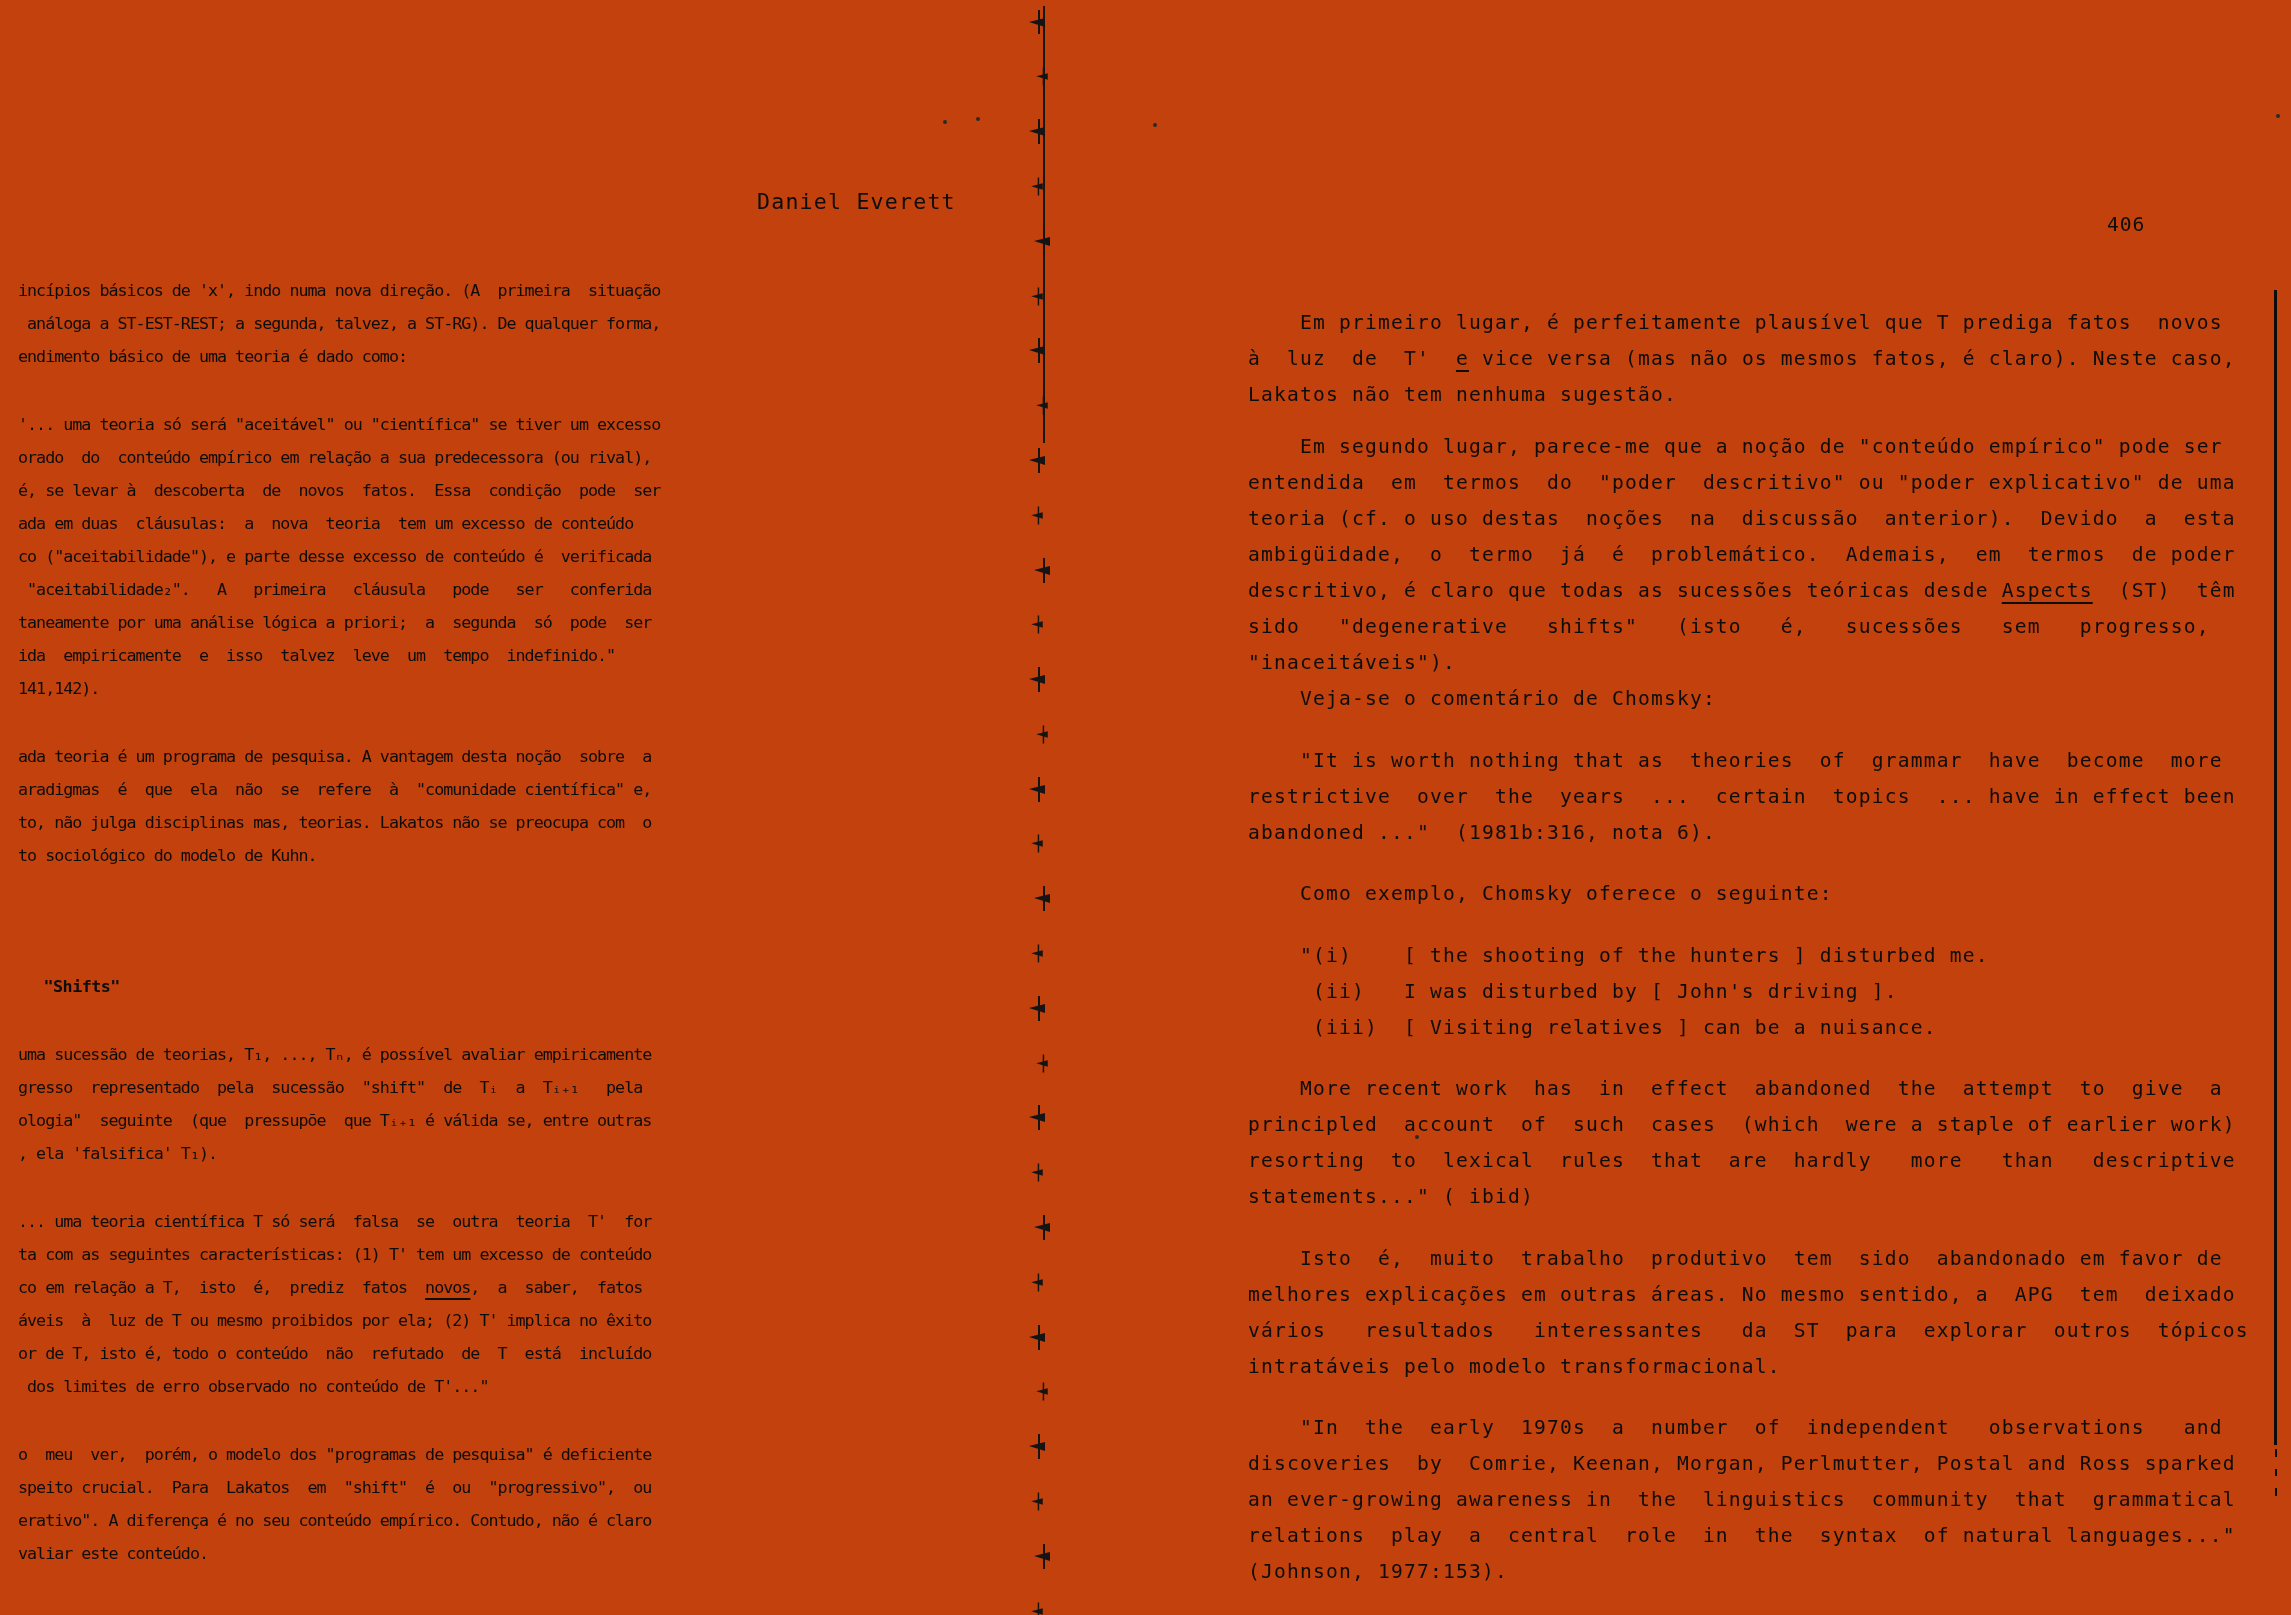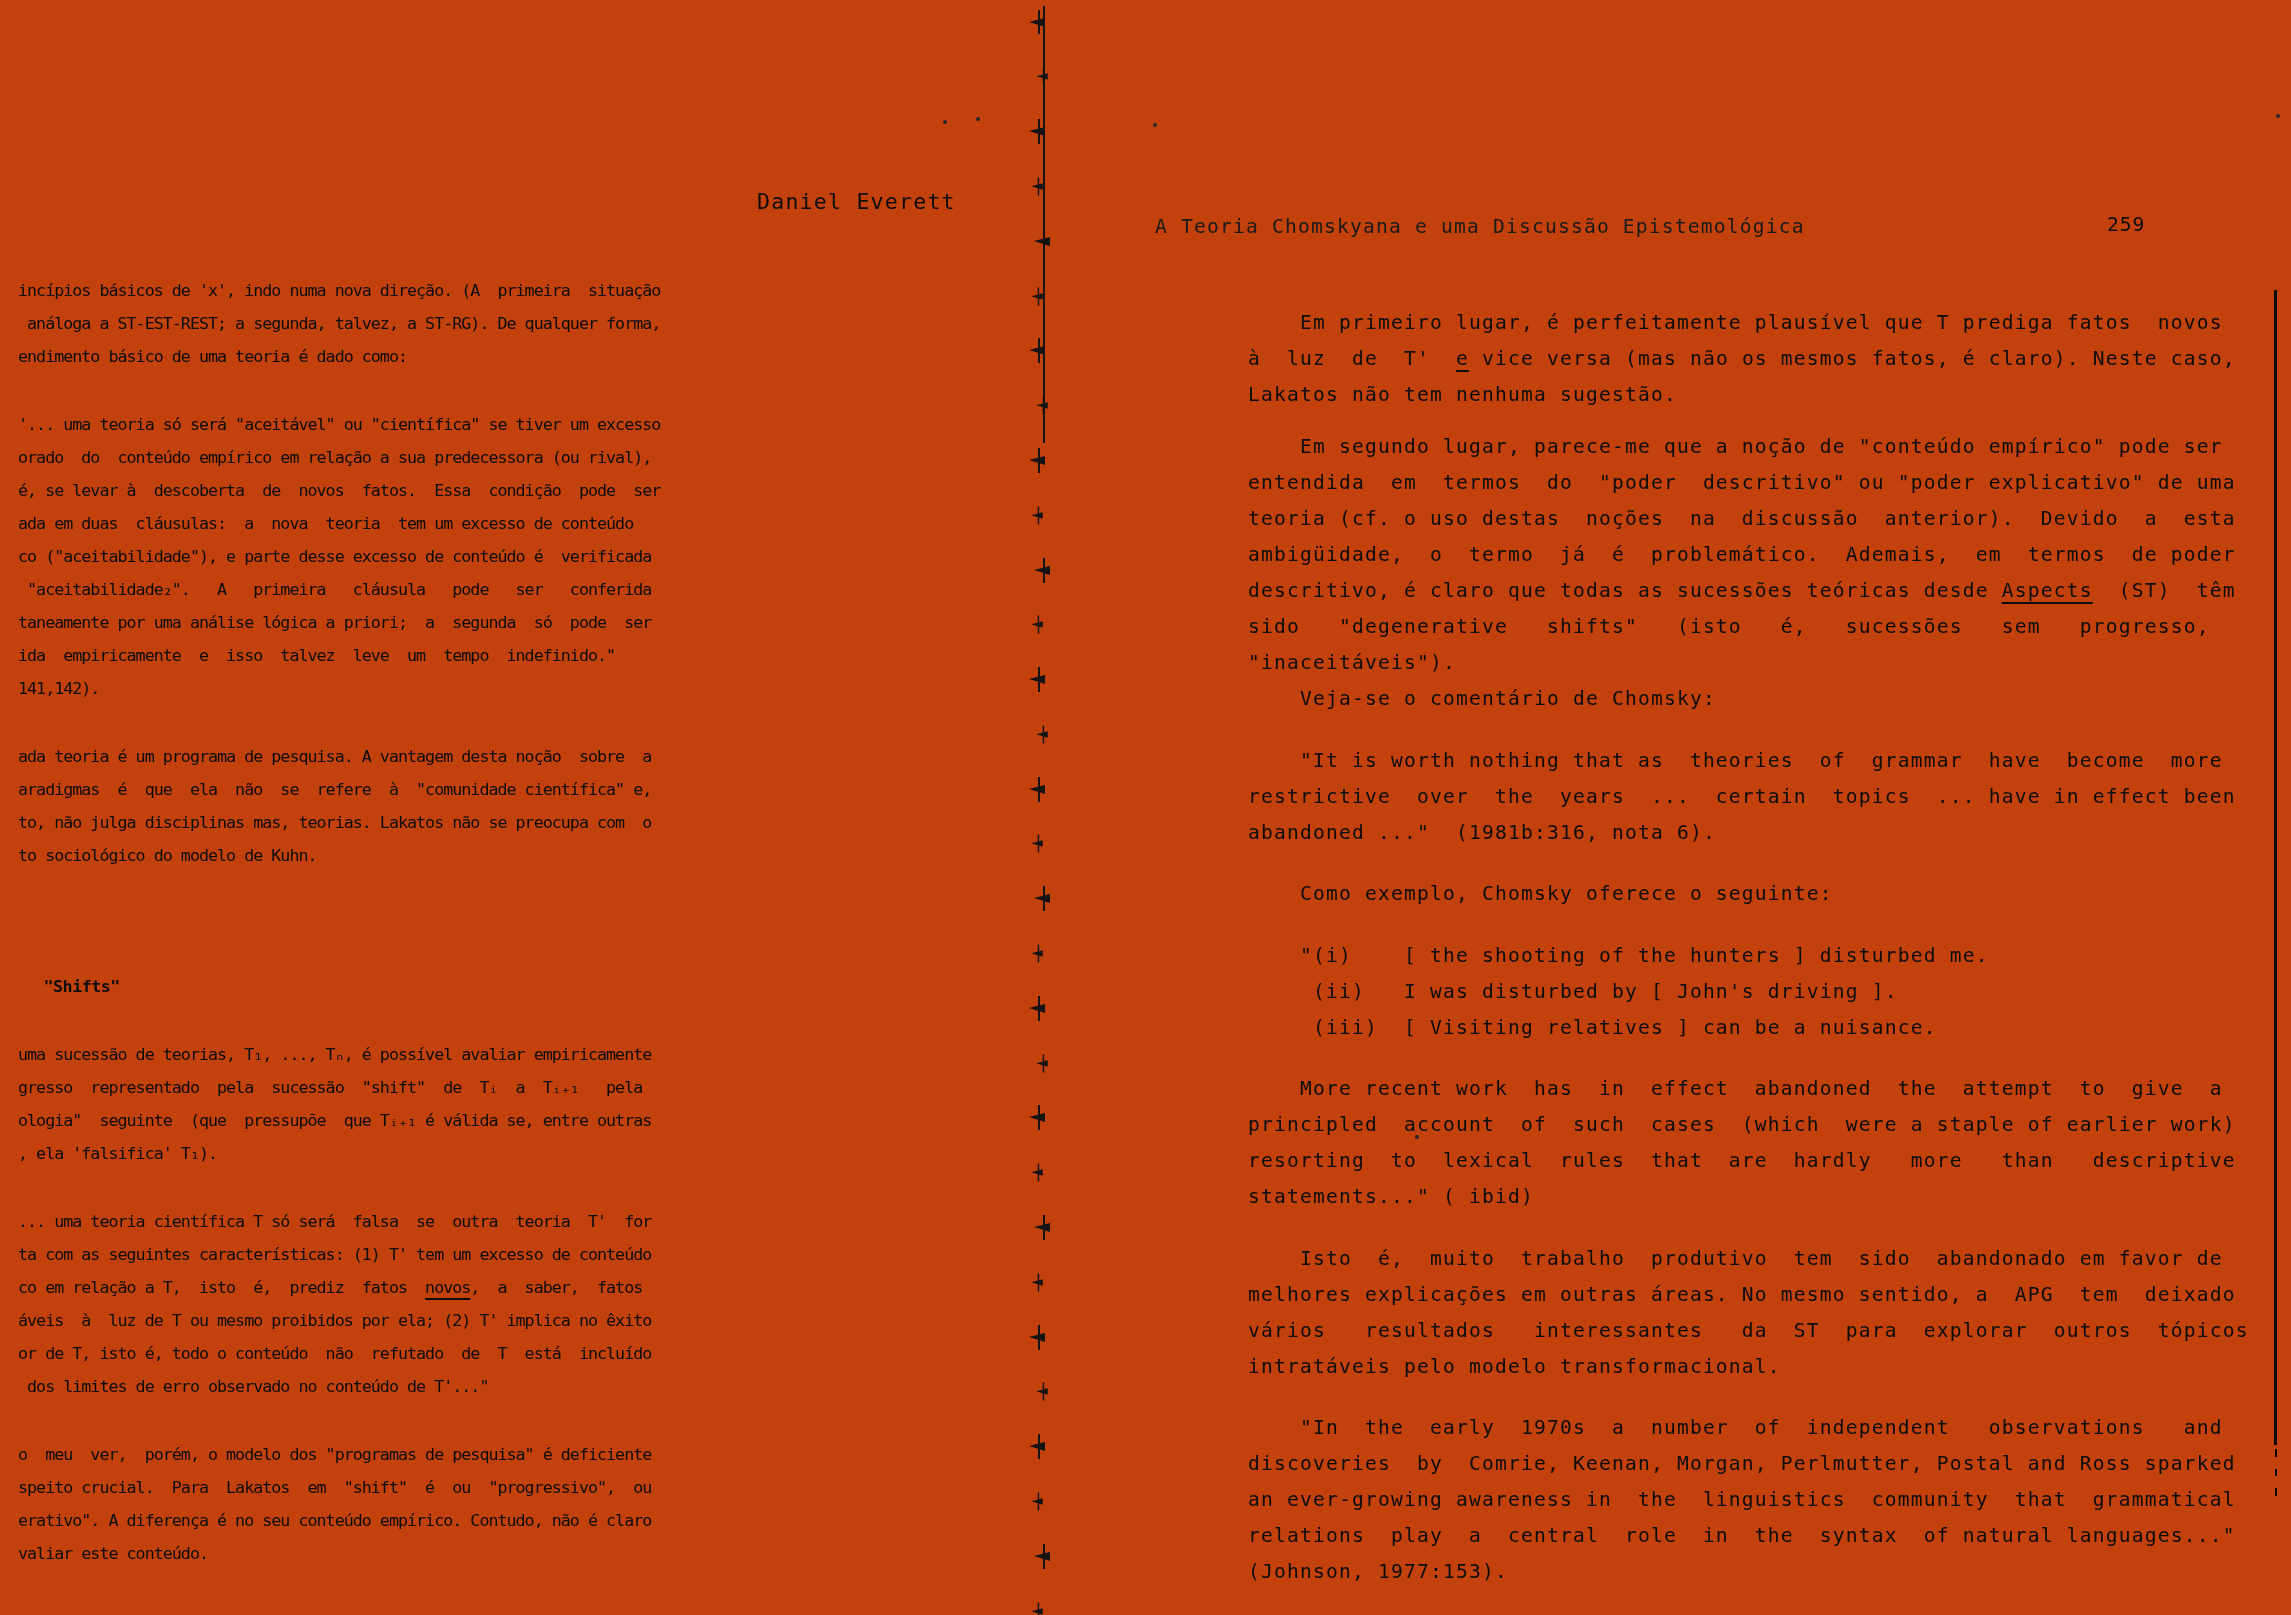--- a/index.html
+++ b/index.html
@@ -79,23 +79,22 @@
       <div class="bmark" style="left: 1034px; top: 1223px;"></div>
       <div class="bmark s" style="left: 1029px; top: 1278px;"></div>
       <div class="bmark" style="left: 1029px; top: 1333px;"></div>
       <div class="bmark s" style="left: 1034px; top: 1387px;"></div>
       <div class="bmark" style="left: 1029px; top: 1442px;"></div>
       <div class="bmark s" style="left: 1029px; top: 1497px;"></div>
       <div class="bmark" style="left: 1034px; top: 1552px;"></div>
       <div class="bmark s" style="left: 1029px; top: 1607px;"></div>
     </div>
 
-  <div class="rtitle">A Teoria Chomskyana e uma Discussão Epistemológica</div>
 
-  <div class="rnum">259</div>
+  <div class="rnum">406</div>
 
   <div class="rcol" id="right-col"><div class="block" style="margin-top: 0px;"><div class="line">    Em primeiro lugar, é perfeitamente plausível que T prediga fatos  novos</div><div class="line"><span>à  luz  de  T'  </span><span class="u">e</span><span> vice versa (mas não os mesmos fatos, é claro). Neste caso,</span></div><div class="line">Lakatos não tem nenhuma sugestão.</div></div><div class="block" style="margin-top: 0px;"><div class="line">    Em segundo lugar, parece-me que a noção de "conteúdo empírico" pode ser</div><div class="line">entendida  em  termos  do  "poder  descritivo" ou "poder explicativo" de uma</div><div class="line">teoria (cf. o uso destas  noções  na  discussão  anterior).  Devido  a  esta</div><div class="line">ambigüidade,  o  termo  já  é  problemático.  Ademais,  em  termos  de poder</div><div class="line"><span>descritivo, é claro que todas as sucessões teóricas desde </span><span class="u">Aspects</span><span>  (ST)  têm</span></div><div class="line">sido   "degenerative   shifts"   (isto   é,   sucessões   sem   progresso,</div><div class="line">"inaceitáveis").</div><div class="line">    Veja-se o comentário de Chomsky:</div></div><div class="block" style="margin-top: 25.5px;"><div class="line">    "It is worth nothing that as  theories  of  grammar  have  become  more</div><div class="line">restrictive  over  the  years  ...  certain  topics  ... have in effect been</div><div class="line">abandoned ..."  (1981b:316, nota 6).</div></div><div class="block" style="margin-top: 25.5px;"><div class="line">    Como exemplo, Chomsky oferece o seguinte:</div></div><div class="block" style="margin-top: 25.5px;"><div class="line">    "(i)    [ the shooting of the hunters ] disturbed me.</div><div class="line">     (ii)   I was disturbed by [ John's driving ].</div><div class="line">     (iii)  [ Visiting relatives ] can be a nuisance.</div></div><div class="block" style="margin-top: 25.5px;"><div class="line">    More recent work  has  in  effect  abandoned  the  attempt  to  give  a</div><div class="line">principled  account  of  such  cases  (which  were a staple of earlier work)</div><div class="line">resorting  to  lexical  rules  that  are  hardly   more   than   descriptive</div><div class="line">statements..." ( ibid)</div></div><div class="block" style="margin-top: 25.5px;"><div class="line">    Isto  é,  muito  trabalho  produtivo  tem  sido  abandonado em favor de</div><div class="line">melhores explicações em outras áreas. No mesmo sentido, a  APG  tem  deixado</div><div class="line">vários   resultados   interessantes   da  ST  para  explorar  outros  tópicos</div><div class="line">intratáveis pelo modelo transformacional.</div></div><div class="block" style="margin-top: 25.5px;"><div class="line">    "In  the  early  1970s  a  number  of  independent   observations   and</div><div class="line">discoveries  by  Comrie, Keenan, Morgan, Perlmutter, Postal and Ross sparked</div><div class="line">an ever-growing awareness in  the  linguistics  community  that  grammatical</div><div class="line">relations  play  a  central  role  in  the  syntax  of natural languages..."</div><div class="line">(Johnson, 1977:153).</div></div></div>
 
   <div class="edge"></div>
   <div class="edge2"></div>
 
   <div class="speck" style="left:943px;top:120px;"></div>
   <div class="speck" style="left:976px;top:117px;"></div>
   <div class="speck" style="left:1153px;top:123px;"></div>
   <div class="speck" style="left:2276px;top:114px;"></div>

